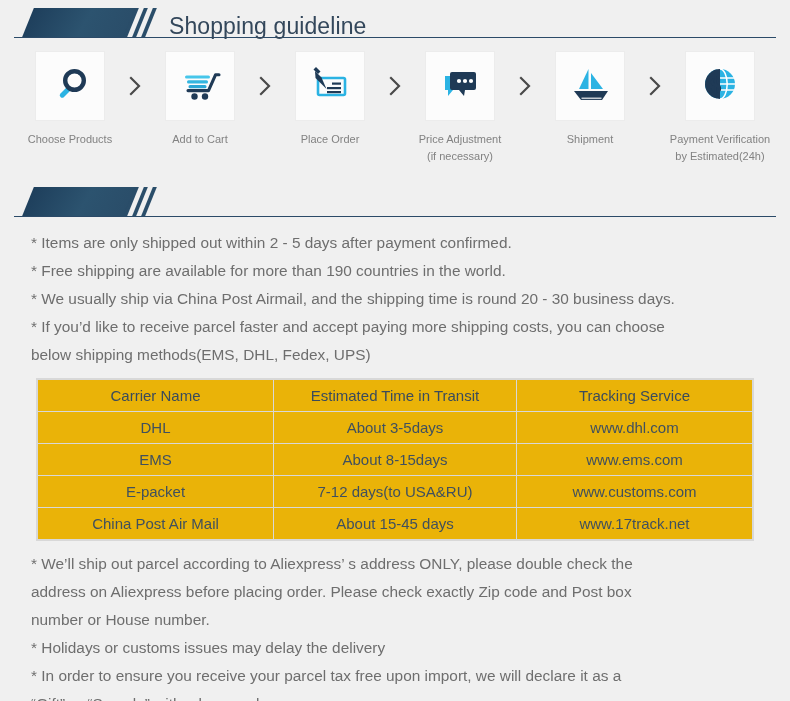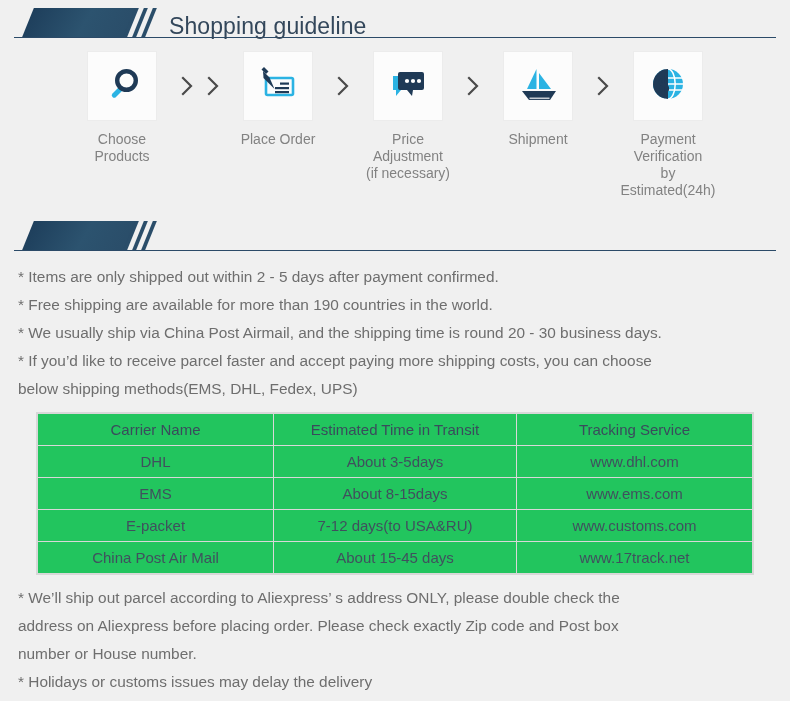--- a/index.html
+++ b/index.html
@@ -92,54 +92,54 @@
     width: 68px;
     height: 68px;
     background: #fcfcfc;
     box-shadow: 0 0 0 1px #ececec;
     display: flex;
     align-items: center;
     justify-content: center;
   }
   .step-label {
     margin-top: 11px;
-    font-size: 14px;
+    font-size: 11px;
     color: #828282;
     text-align: center;
     line-height: 17px;
     white-space: pre-line;
   }
   .chevron {
     width: 26px;
     height: 68px;
     display: flex;
     align-items: center;
     justify-content: center;
     color: #4a4a4a;
     flex: 0 0 auto;
   }
   .chevron svg { display: block; }
 
   
   .info-list {
-    margin: 8px 0 0 4px;
+    margin: 8px 0 0 17px;
     padding: 0 22px 0 14px;
   }
   .info-line {
     font-size: 15.4px;
     line-height: 28px;
     color: #6e6e6e;
     white-space: pre-line;
   }
 
   
   .table-wrap {
     margin: 9px 36px 0 36px;
     border: 1px solid #d8d8d8;
-    background: #22c55e;
+    background: #eab308;
   }
   table.ship-table {
     width: 100%;
     border-collapse: collapse;
     table-layout: fixed;
   }
   table.ship-table td {
     border: 1px solid #d8d8d8;
     text-align: center;
     font-size: 15px;
@@ -184,20 +184,35 @@
       </div>
       <div class="step-label">Choose Products</div>
     </div>
 
     <div class="chevron">
       <svg width="14" height="20" viewBox="0 0 14 20">
           <path d="M3 2 L11 10 L3 18" fill="none" stroke="#4a4a4a" stroke-width="2.2" stroke-linecap="square"></path>
         </svg>
     </div>
 
+    <div class="step">
+      <div class="step-icon-box">
+        <span>
+          <svg width="46" height="46" viewBox="0 0 46 46">
+            <rect x="8" y="14.5" width="25" height="3.1" rx="1.5" fill="#46c6ea"></rect>
+            <rect x="10" y="19.3" width="21" height="3.1" rx="1.5" fill="#34b6e0"></rect>
+            <rect x="11.5" y="24.1" width="18" height="3.1" rx="1.5" fill="#2ba7d6"></rect>
+            <path d="M11 29.6 L31.5 29.6 L38.5 13.8 L42 13.8" fill="none" stroke="#1f3a56" stroke-width="3.1" stroke-linecap="round" stroke-linejoin="round"></path>
+            <circle cx="17.5" cy="35.5" r="3.2" fill="#1f3a56"></circle>
+            <circle cx="28" cy="35.5" r="3.2" fill="#1f3a56"></circle>
+          </svg>
+        </span>
+      </div>
+      <div class="step-label">Add to Cart</div>
+    </div>
 
     <div class="chevron">
       <svg width="14" height="20" viewBox="0 0 14 20">
           <path d="M3 2 L11 10 L3 18" fill="none" stroke="#4a4a4a" stroke-width="2.2" stroke-linecap="square"></path>
         </svg>
     </div>
 
     <div class="step">
       <div class="step-icon-box">
         <span>

